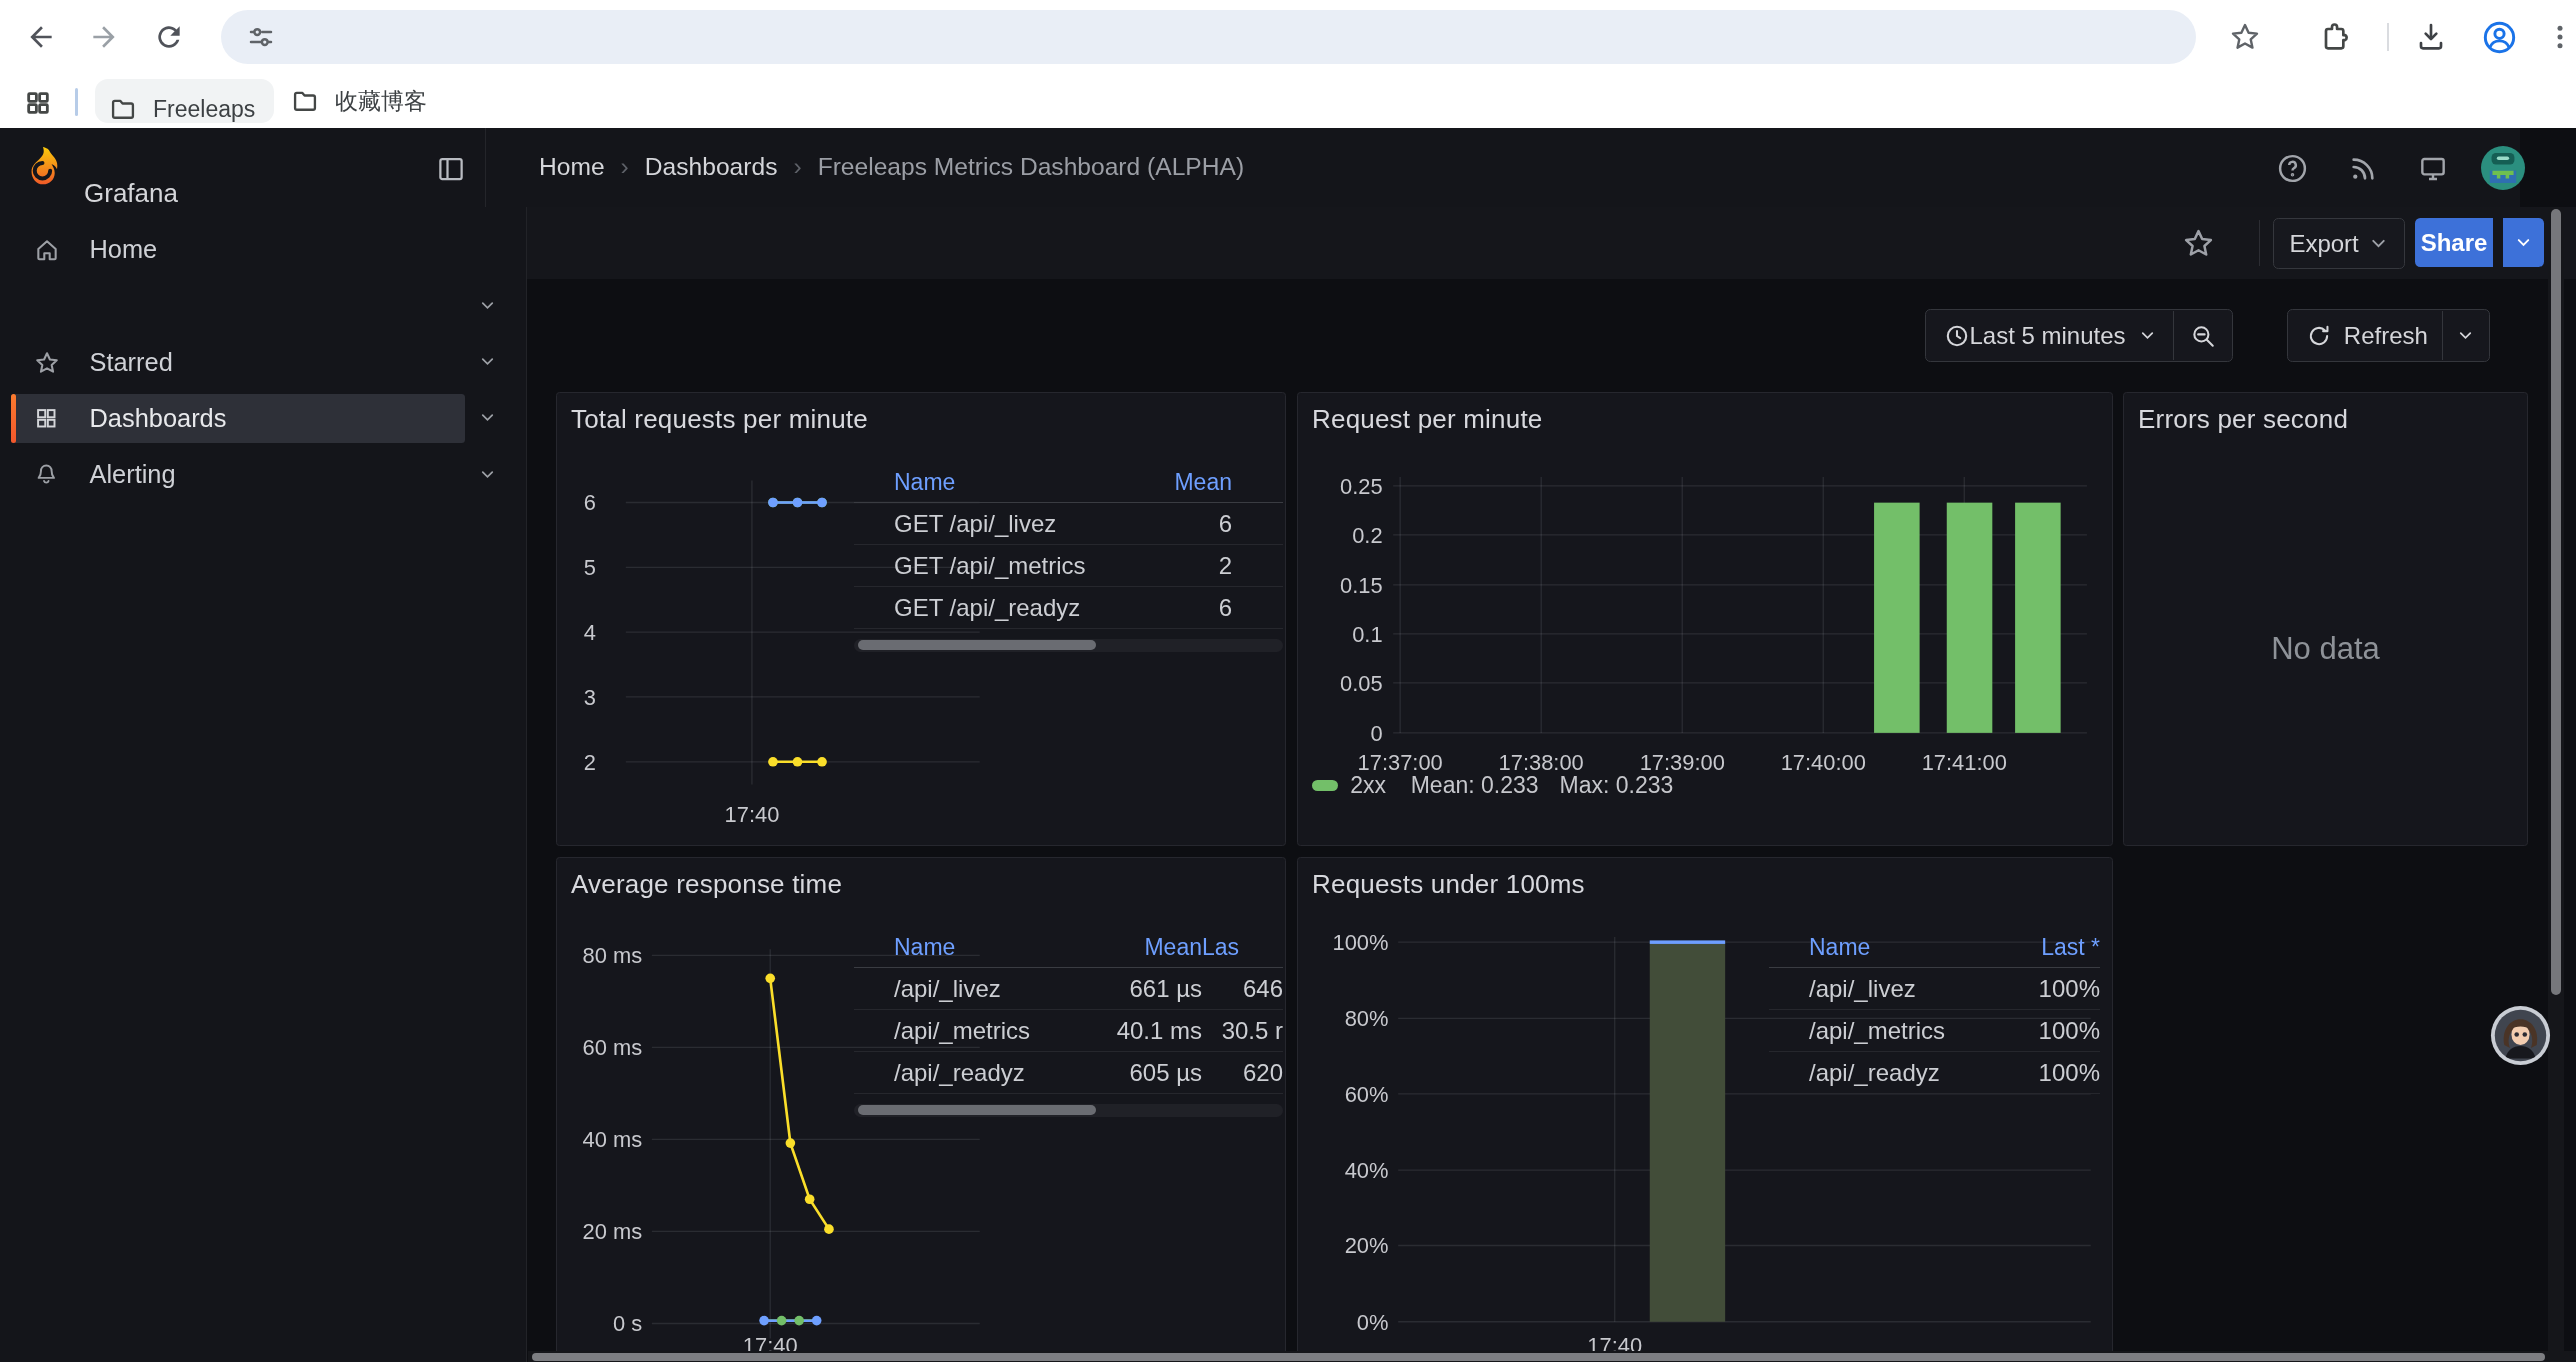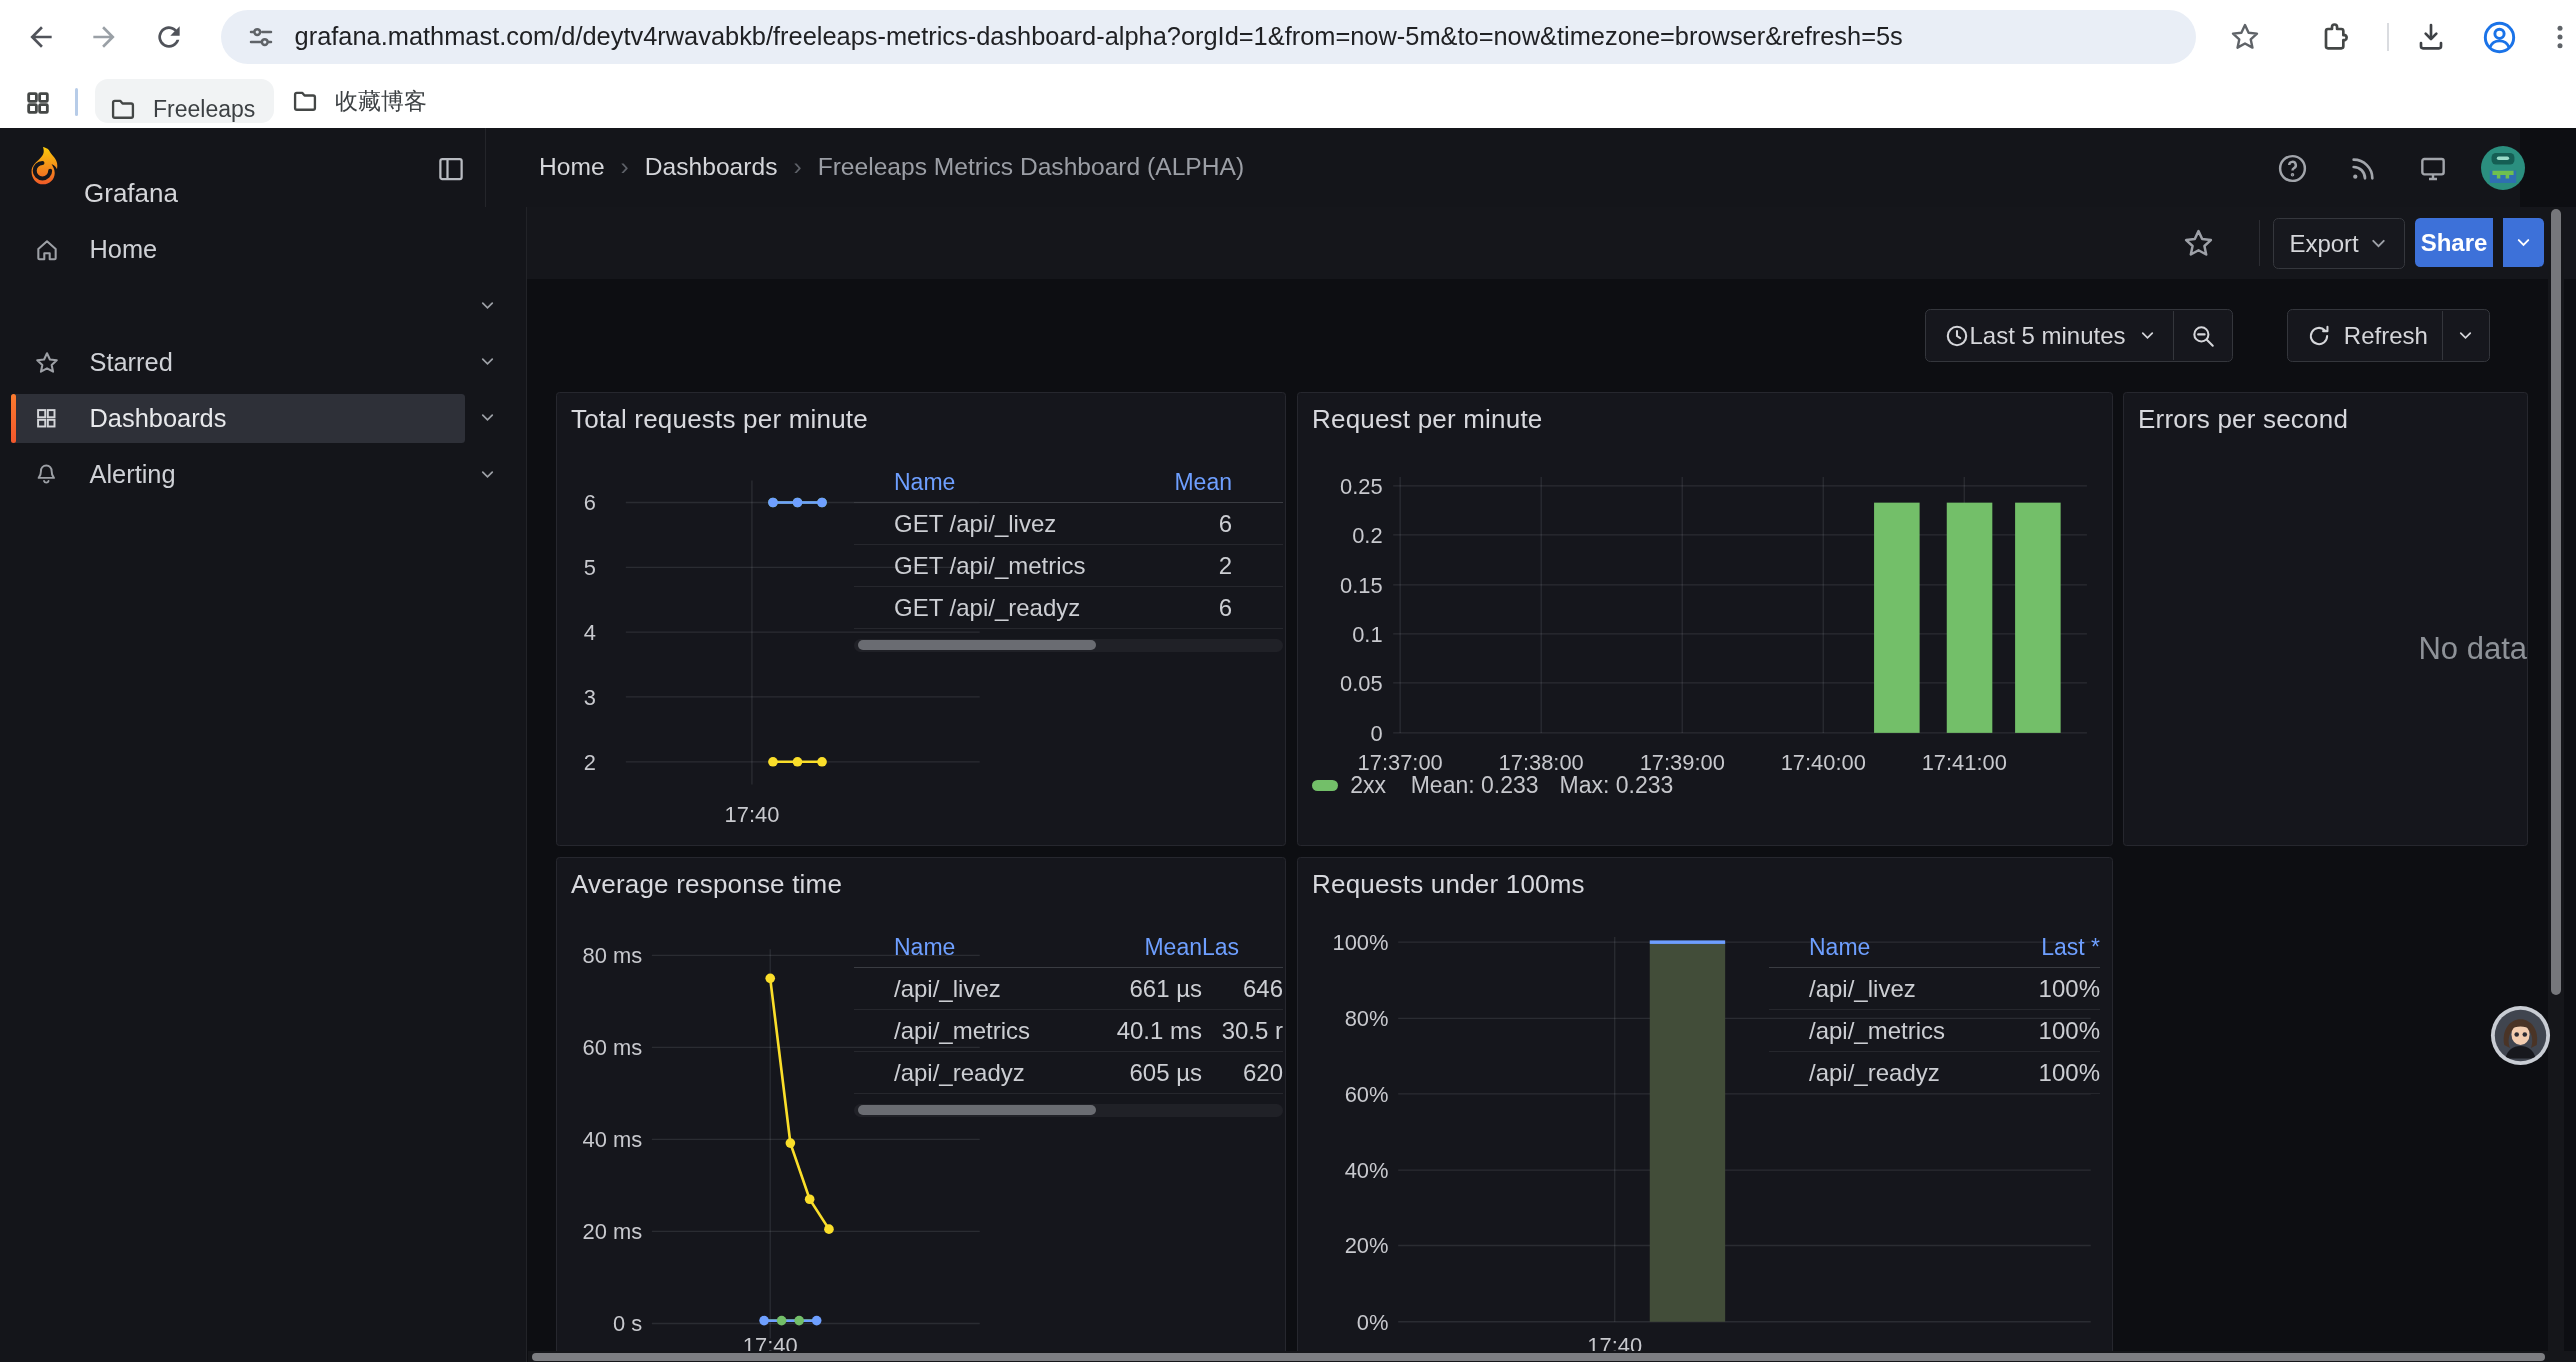--- a/index.html
+++ b/index.html
@@ -36,21 +36,21 @@
   .accentbar{left:10.5px;width:5.3px;border-radius:2.6px;background:linear-gradient(#fb7b2f,#f2572b)}
   .btn{display:flex;align-items:center;justify-content:center;border-radius:5.3px;font-size:24px;color:#d5d6da}
   .btn.bordered{border:0.9px solid #35373d;background:#17181e}
   .blue{background:#3d71d9;color:#ffffff;font-weight:700}
   .tgroup{border:0.9px solid #34363c;background:#16171d;border-radius:5.3px;display:flex;align-items:center}
   .tgroup .seg-sep{width:0.9px;height:49px;background:#34363c}
   .tgtext{font-size:24px;color:#d5d6da}
   
   .panel{position:absolute;background:#15161c;border:0.9px solid #26272e;border-radius:3.5px}
   .ptitle{position:absolute;left:14px;top:10.5px;font-size:26px;color:#d8d9de;font-weight:500;letter-spacing:0.2px}
-  .nodata{position:absolute;width:100%;text-align:right;font-size:31px;color:#8e9298}
+  .nodata{position:absolute;width:100%;text-align:center;font-size:31px;color:#8e9298}
   .legend{position:absolute;font-size:24px;color:#ccced3}
   .lhead{display:grid;height:39px;align-items:center;color:#6e9fff;font-weight:500;font-size:23px;border-bottom:0.9px solid #3a3c42}
   .lrow{display:grid;height:41px;align-items:center;border-bottom:0.9px solid #26272d}
   .cell-r{text-align:right}
   .cell-clip{overflow:hidden;white-space:nowrap}
   .pill{width:26px;height:11.4px;border-radius:6.1px;margin-left:3.5px}
   .lscroll{position:relative;height:13px;background:#202127;border-radius:7px;margin-top:9.6px}
   .lthumb{position:absolute;left:4.4px;top:1.8px;width:238px;height:9.6px;background:#6a6c72;border-radius:5.3px}
   .p2legend{position:absolute;left:14px;display:flex;align-items:center;font-size:23px;color:#c6c7cc}
   .scrollv{left:2548px;top:207px;width:16px;height:1156px;background:#15161a}
@@ -82,21 +82,20 @@
     <span class="bicon" style="margin-left:24.6px">
       <svg width="30" height="30" viewBox="0 0 24 24" fill="none" stroke="#5f6368" stroke-width="2" stroke-linecap="round">
         <circle cx="9" cy="8" r="2.3"></circle>
           <line x1="13" y1="8" x2="20" y2="8"></line>
           <line x1="4" y1="8" x2="6" y2="8"></line>
         <circle cx="15" cy="16" r="2.3"></circle>
           <line x1="4" y1="16" x2="12" y2="16"></line>
           <line x1="18" y1="16" x2="20" y2="16"></line>
       </svg>
     </span>
-    <span class="urltext" style="margin-left:19px">grafana.mathmast.com/d/deytv4rwavabkb/freeleaps-metrics-dashboard-alpha?orgId=1&amp;from=now-5m&amp;to=now&amp;timezone=browser&amp;refresh=5s</span>
   </div>
   <div class="abs bicon" style="left:2227px;top:19px;width:35px;height:35px">
     <svg width="32" height="32" viewBox="0 0 24 24" fill="none" stroke="#5f6368" stroke-width="1.8" stroke-linejoin="round">
         <path d="M12 3l2.7 5.8 6.3.7-4.7 4.3 1.3 6.2L12 16.9 6.4 20l1.3-6.2L3 9.5l6.3-.7z"></path>
       </svg>
   </div>
   <div class="abs bicon" style="left:2318px;top:19px;width:35px;height:35px">
     <svg width="32" height="32" viewBox="0 0 24 24" fill="none" stroke="#444746" stroke-width="2" stroke-linejoin="round">
       <path d="M9 4.5A1.9 1.9 0 0 1 12.8 4.5V6H16a1.5 1.5 0 0 1 1.5 1.5V10.6h1.1a2 2 0 0 1 0 3.8H17.5V19a1.5 1.5 0 0 1-1.5 1.5H6A1.5 1.5 0 0 1 4.5 19V7.5A1.5 1.5 0 0 1 6 6h3z"></path>
     </svg>

